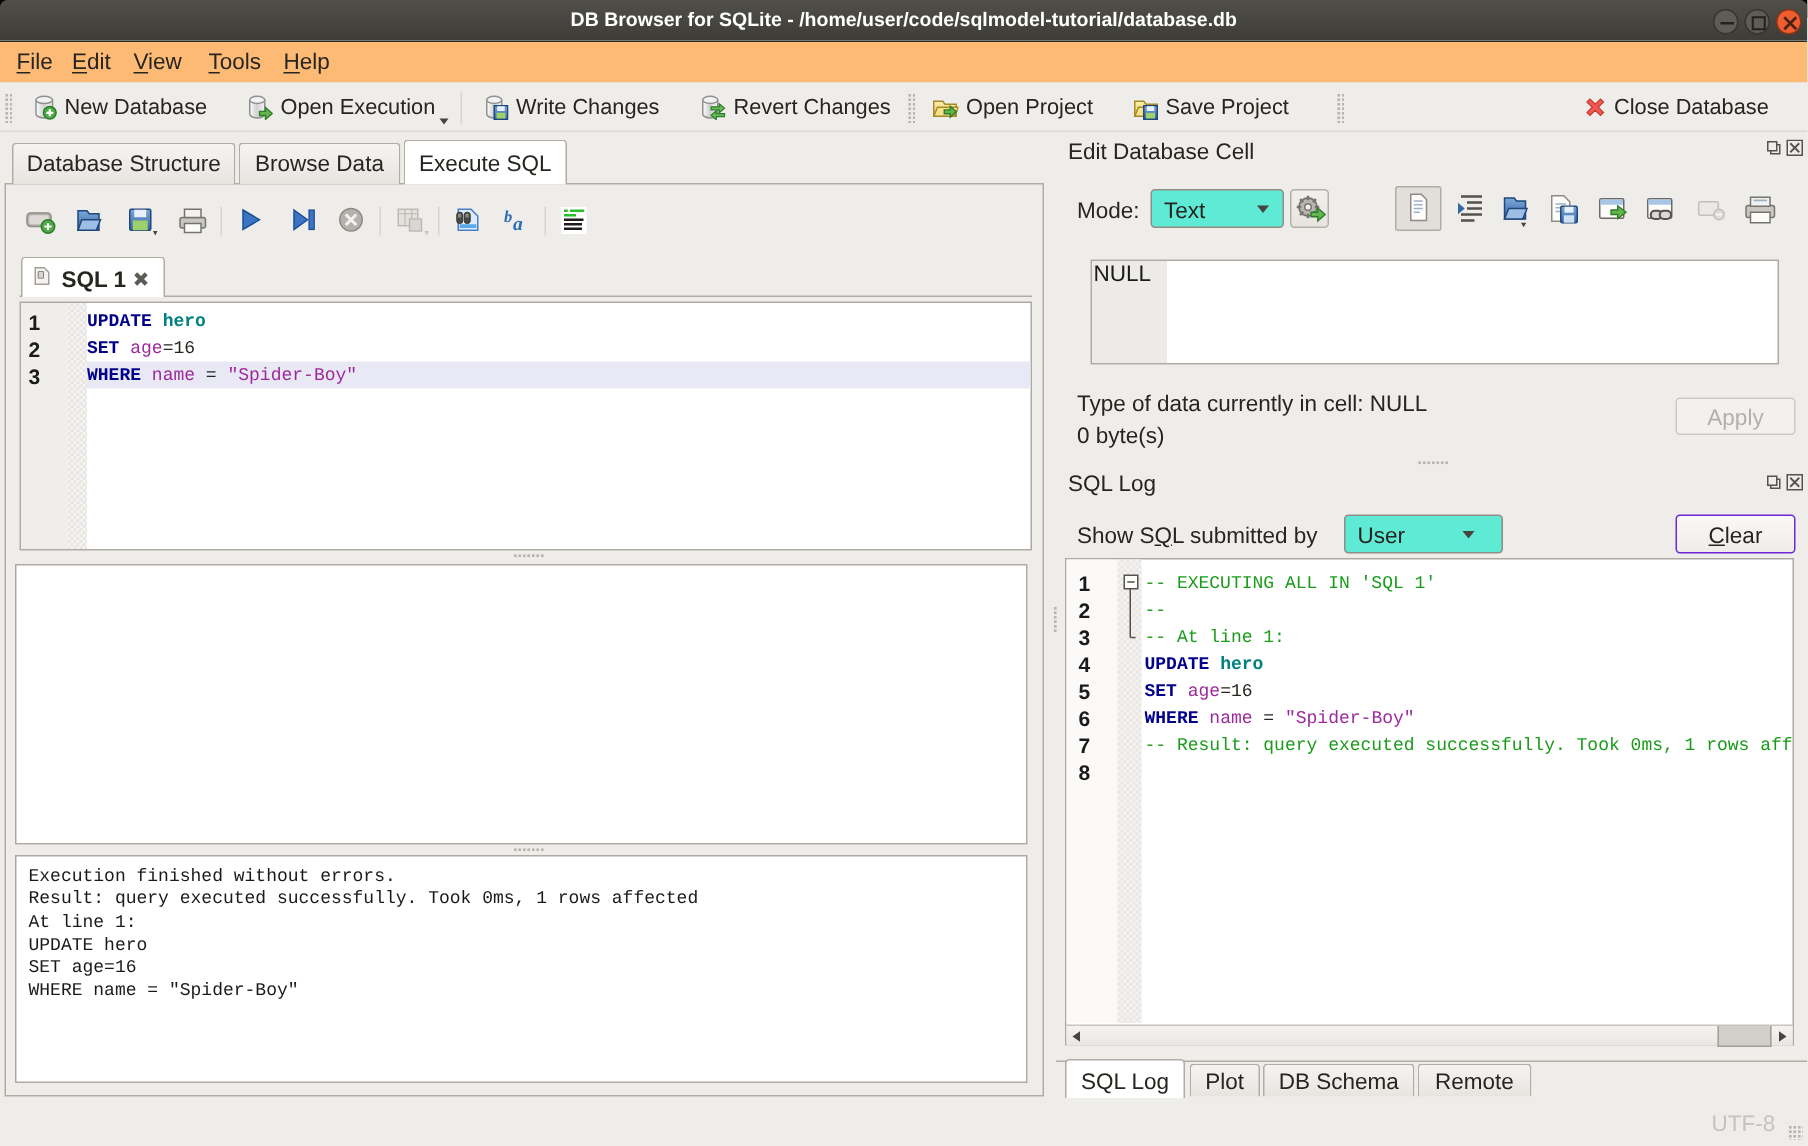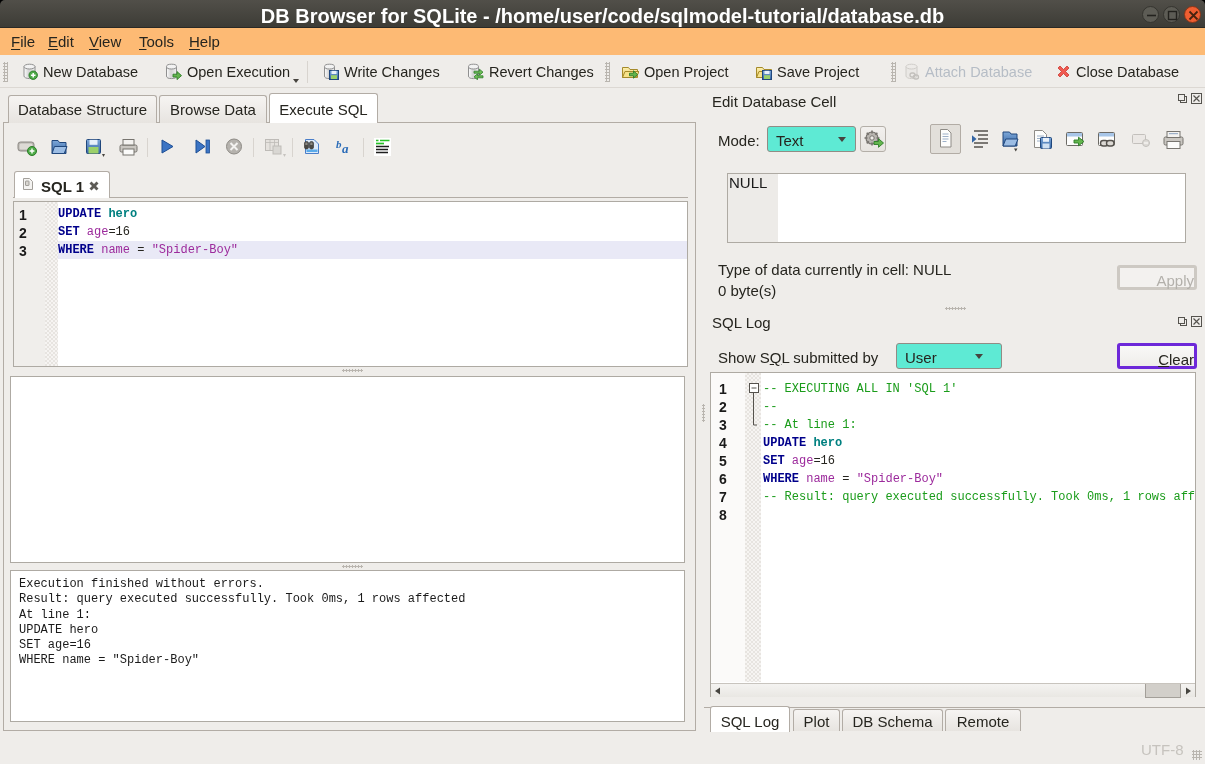--- a/index.html
+++ b/index.html
@@ -5,21 +5,21 @@
 * { margin:0; padding:0; box-sizing:border-box; }
 html,body { width:1205px; height:764px; overflow:hidden; }
 body { font-family:"Liberation Sans", sans-serif; font-size:15px; color:#26251f; background:#efedea; position:relative; }
 .abs { position:absolute; }
 
 
 #titlebar-bg { position:absolute; left:0; top:0; width:1205px; height:12px; background:#000; }
 #titlebar { position:absolute; left:0; top:0; width:1205px; height:28px;
   background:linear-gradient(#514f49,#3d3c36); border-radius:5px 5px 0 0;
   border-bottom:1px solid #2a2925; }
-#title-text { position:absolute; left:0; right:0; top:5px; text-align:center; color:#fff; font-weight:bold; font-size:20px; }
+#title-text { position:absolute; left:0; right:0; top:5px; text-align:center; color:#fff; font-weight:bold; font-size:13px; }
 .winbtn { position:absolute; top:6px; width:17px; height:17px; border-radius:50%;
   background:#5d5c55; border:1px solid #35342f; }
 .winbtn svg { position:absolute; left:0; top:0; }
 #btn-close { background:#ef5e31; border-color:#8a3517; }
 
 
 #menubar { position:absolute; left:0; top:28px; width:1205px; height:27px; background:#fdba74; }
 .menuitem { position:absolute; top:5px; font-size:15px; }
 .menuitem u { text-decoration-thickness:1px; text-underline-offset:2px; }
 
@@ -53,21 +53,21 @@
 .gutter-num { font-family:"Liberation Sans", sans-serif; font-size:14px; font-weight:bold; color:#1a1a1a; }
 
 .checker { background-color:#f6f4f2;
   background-image:linear-gradient(45deg,#e7e4e0 25%,transparent 25%,transparent 75%,#e7e4e0 75%),
     linear-gradient(45deg,#e7e4e0 25%,transparent 25%,transparent 75%,#e7e4e0 75%);
   background-size:4px 4px; background-position:0 0,2px 2px; }
 
 .combo { position:absolute; background:#5eead4; border:1px solid #918c85; border-radius:3px; }
 .combo .arrow { position:absolute; right:9px; top:50%; margin-top:-2px; width:0; height:0;
   border-left:4px solid transparent; border-right:4px solid transparent; border-top:5px solid #46443f; }
-.pushbtn { position:absolute; background:linear-gradient(#f9f8f7,#efedea); border:3px solid #6d28d9; border-radius:3px; text-align:right; }
+.pushbtn { position:absolute; background:linear-gradient(#f9f8f7,#efedea); border:1px solid #6d28d9; border-radius:3px; text-align:center; }
 .pushbtn.disabled { color:#b3b0ab; background:#f3f1ef; border-color:#cdc9c3; }
 
 .dots-h { position:absolute; background-image:radial-gradient(circle,#b9b5af 1px,transparent 1.1px); background-size:3px 3px; }
 </style>
 </head>
 <body>
 
 <div id="titlebar-bg"></div>
 <div id="titlebar">
   <div id="title-text">DB Browser for SQLite - /home/user/code/sqlmodel-tutorial/database.db</div>
@@ -166,29 +166,20 @@
   <svg width="17" height="17">
         <path d="M1.5 4.5 h6 l1.5 2 h7.5 v8 h-15z" fill="url(#gfold)" stroke="#a58a2a"></path>
         <path d="M1.5 14.5 l2.5-6 h14 l-2.8 6z" fill="#f7e28a" stroke="#a58a2a"></path>
         <rect x="7.5" y="7.5" width="9" height="9" fill="url(#gblue)" stroke="#20477c"></rect>
         <rect x="9.5" y="7.8" width="5" height="3.2" fill="#e8f0fa"></rect>
         <rect x="9" y="12.2" width="6" height="3.8" fill="#9bd06a"></rect>
       </svg>
   <span>Save Project</span>
 </div>
 <div class="tb-handle" style="left:891px;"></div>
-<div class="tbtn disabled" style="left:903px;">
-  <svg width="17" height="17" opacity="0.45">
-        <path d="M3 3.5 v9.5 a5.5 2.6 0 0 0 11 0 V3.5" fill="#e4e2df" stroke="#a8a5a0"></path>
-        <ellipse cx="8.5" cy="3.6" rx="5.5" ry="2.4" fill="#eceae7" stroke="#a8a5a0"></ellipse>
-        <rect x="7" y="10" width="5" height="4" rx="2" fill="none" stroke="#8d8a85" stroke-width="1.3"></rect>
-        <rect x="10.5" y="12" width="5" height="4" rx="2" fill="none" stroke="#8d8a85" stroke-width="1.3"></rect>
-      </svg>
-  <span>Attach Database</span>
-</div>
 <div class="tbtn" style="left:1056px;">
   <svg width="15" height="15">
         <path d="M2 4 l2-2 3.5 3.5 L11 2 l2 2 -3.5 3.5 L13 11 l-2 2 -3.5-3.5 L4 13 l-2-2 3.5-3.5z" fill="#f05a50" stroke="#c93a34" stroke-width="0.8"></path>
       </svg>
   <span>Close Database</span>
 </div>
 </div>
 
 <div class="pane-border" style="left:3px; top:122px; width:693px; height:609px;"></div>
 <div class="tab" style="left:8px; top:95px; width:149px; height:28px; z-index:2;">

